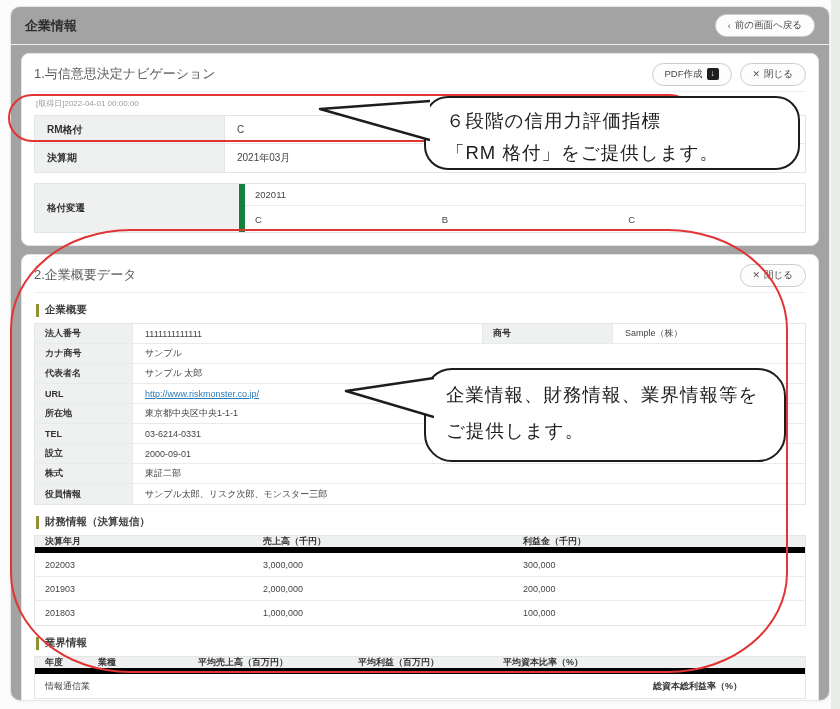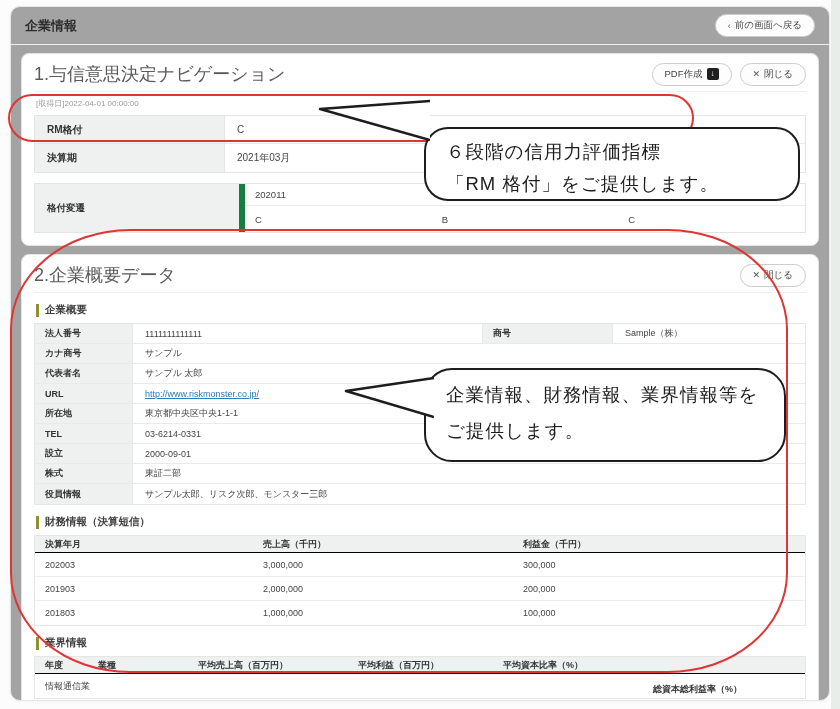--- a/index.html
+++ b/index.html
@@ -10,21 +10,21 @@
     background:#a3a3a3; border:1px solid #e6e8e6; border-radius:10px; box-shadow:0 1px 3px rgba(0,0,0,.04); overflow:hidden;}
   .topbar{ height:38px; display:flex; align-items:center; justify-content:space-between;
     padding:0 14px; border-bottom:1px solid #ededec; }
   .page-title{ font-size:13px; font-weight:bold; color:#2e2e2e; }
   .pill-btn{ display:inline-flex; align-items:center; gap:4px; background:#fdfdfd;
     border:1px solid #c9cdcb; border-radius:13px; padding:4px 12px; font-size:9.5px; color:#444; cursor:pointer;
     font-family:inherit; }
   .pill-btn .glyph{ font-size:9px; color:#555; }
   .panel{ margin:8px 10px 0 10px; border:1px solid #e3e5e4; border-radius:8px; padding:8px 12px 12px 12px; background:#fff;}
   .panel-head{ display:flex; align-items:center; justify-content:space-between; min-height:24px; }
-  .panel-title{ font-size:18px; color:#5a5a5a; }
+  .panel-title{ font-size:13px; color:#5a5a5a; }
   .panel-actions{ display:flex; gap:8px; }
   .pdf-box{ width:12px; height:12px; background:#1f1f1f; border-radius:2px; color:#fff;
     font-size:8px; line-height:12px; text-align:center; display:inline-block;}
   .divider{ border:none; border-top:1px solid #efefee; margin:5px 0 6px 0; }
   .acquired{ font-size:8px; color:#9a9a9a; margin:2px 0 6px 2px; }
 
   
   .kv-table{ border:1px solid #e3e5e4; font-size:10px; }
   .kv-row{ display:flex; height:28px; align-items:stretch; border-bottom:1px solid #e7e9e8;}
   .kv-row:last-child{ border-bottom:none; }
@@ -55,37 +55,37 @@
     border-right:1px solid #e7e9e8;}
   .ov-label2{ width:130px; background:#eef1ef; display:flex; align-items:center; padding-left:10px;
     font-weight:bold; color:#333; border-right:1px solid #e7e9e8;}
   .ov-tagcell{ width:252px; display:flex; align-items:center; padding-left:12px; border-right:1px solid #e7e9e8;}
   .ov-tagcell.grow{ flex:1; border-right:none; }
   .tag{ border:1px solid #39b489; color:#27a278; font-size:8.5px; padding:1px 7px; border-radius:3px;
     background:#fff; line-height:1.3; }
   a.url-link{ color:#2b7bb9; text-decoration:underline; }
 
   .data-table{ border:1px solid #e5e7e6; font-size:9px; }
-  .dt-head{ display:flex; height:17px; background:#eef1ef; border-bottom:1px solid #000000;
+  .dt-head{ display:flex; height:17px; background:#eef1ef; border-bottom:6px solid #000000;
     font-weight:bold; color:#333; align-items:center;}
   .dt-row{ display:flex; height:24px; align-items:center; border-bottom:1px solid #eceeed; color:#444;}
   .dt-row:last-child{ border-bottom:none; }
   .dt-cell{ padding-left:10px; }
   .fin-c1{ width:218px; } .fin-c2{ width:260px; } .fin-c3{ flex:1; }
   .ind-c1{ width:53px; } .ind-c2{ width:100px; } .ind-c3{ width:160px; }
   .ind-c4{ width:145px; } .ind-c5{ width:150px; } .ind-c6{ flex:1;margin-top:48px; }
 
   
   .overlay{ position:absolute; pointer-events:none; }
   .red-box-1{ left:8px; top:94px; width:686px; height:48px; border:2px solid #e13434; border-radius:24px; }
   .red-loop{ left:10px; top:229px; width:778px; height:444px; border:2px solid #e13434;
     border-radius:120px / 100px; }
   .callout{ background:#fff; border:2.5px solid #1d1d1d; border-radius:24px;
     font-size:18.5px; color:#1d1d1d; padding:7px 20px; line-height:1.75; letter-spacing:1px;}
-  .callout-1{ left:424px; top:96px; width:376px; height:74px;margin-top:31px; }
+  .callout-1{ left:424px; top:96px; width:376px; height:74px; }
   .callout-2{ left:424px; top:368px; width:362px; height:94px; border-radius:28px; line-height:1.95;}
   .tail{ position:absolute; pointer-events:none; }
 </style>
 </head>
 <body>
 
 <div class="scroll-strip"></div>
 
 <div class="page-card">
 

